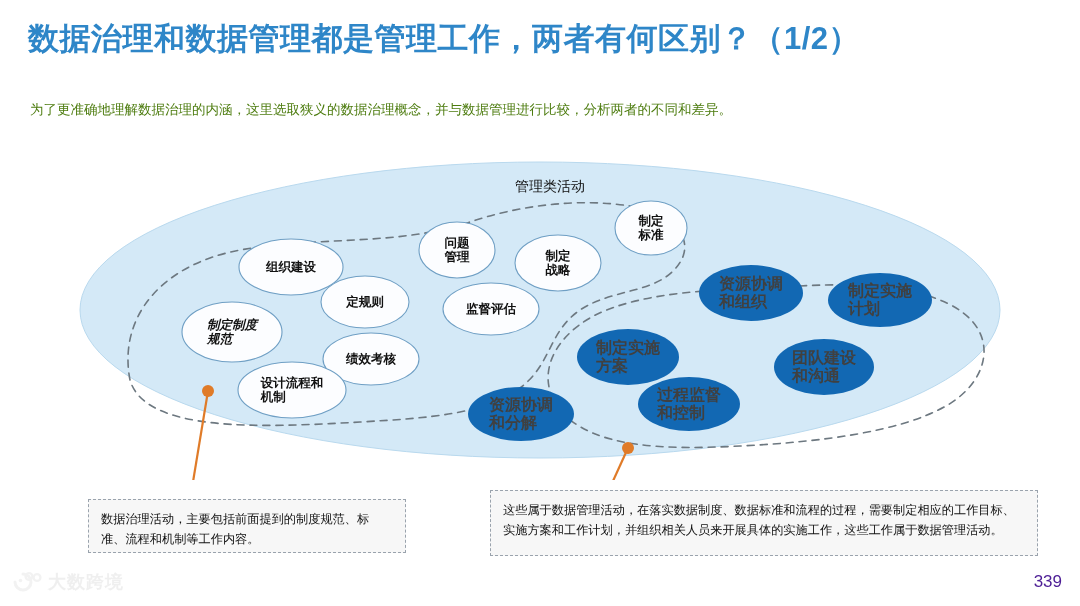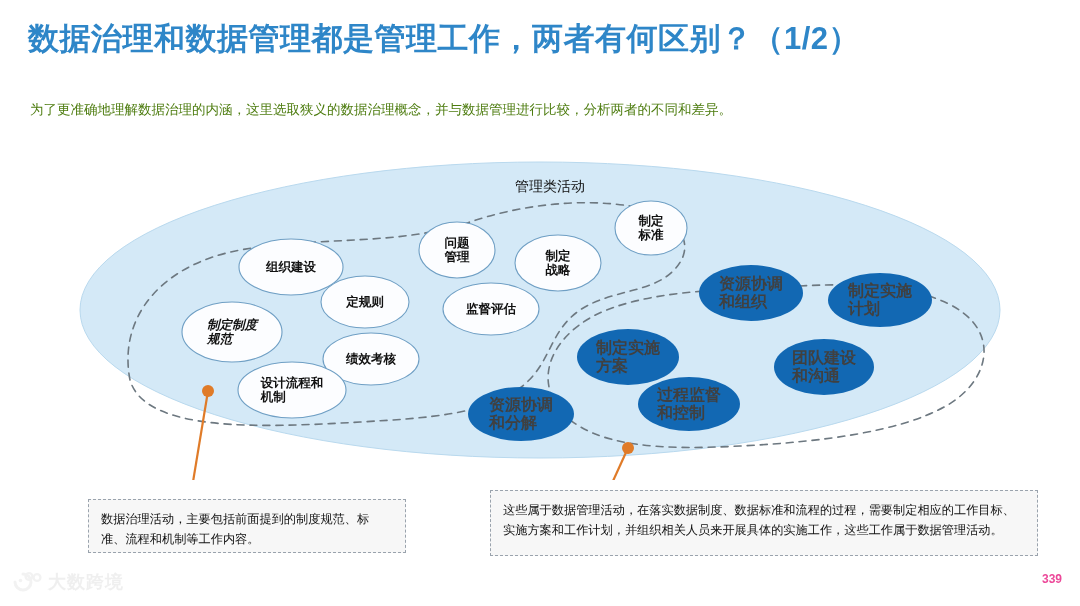--- a/index.html
+++ b/index.html
@@ -62,21 +62,21 @@
     display:flex;align-items:center;gap:6px;
     opacity:.55;
   }
   .logo-mark{width:30px;height:22px;position:relative;flex:0 0 auto;}
   .logo-text{
     font-size:18px;font-weight:bold;color:#e3e3e3;letter-spacing:1px;
     line-height:1;
   }
   .page-number{
     position:absolute;right:18px;top:572px;
-    font-size:12px;font-weight:bold;color:#ec4899;
+    font-size:17px;font-weight:normal;color:#4c1d95;
   }
 </style>
 </head>
 <body>
 
 <div id="slide">
 
   <div class="slide-title">数据治理和数据管理都是管理工作，两者有何区别？（1/2）</div>
   <div class="slide-subtitle">为了更准确地理解数据治理的内涵，这里选取狭义的数据治理概念，并与数据管理进行比较，分析两者的不同和差异。</div>
 

